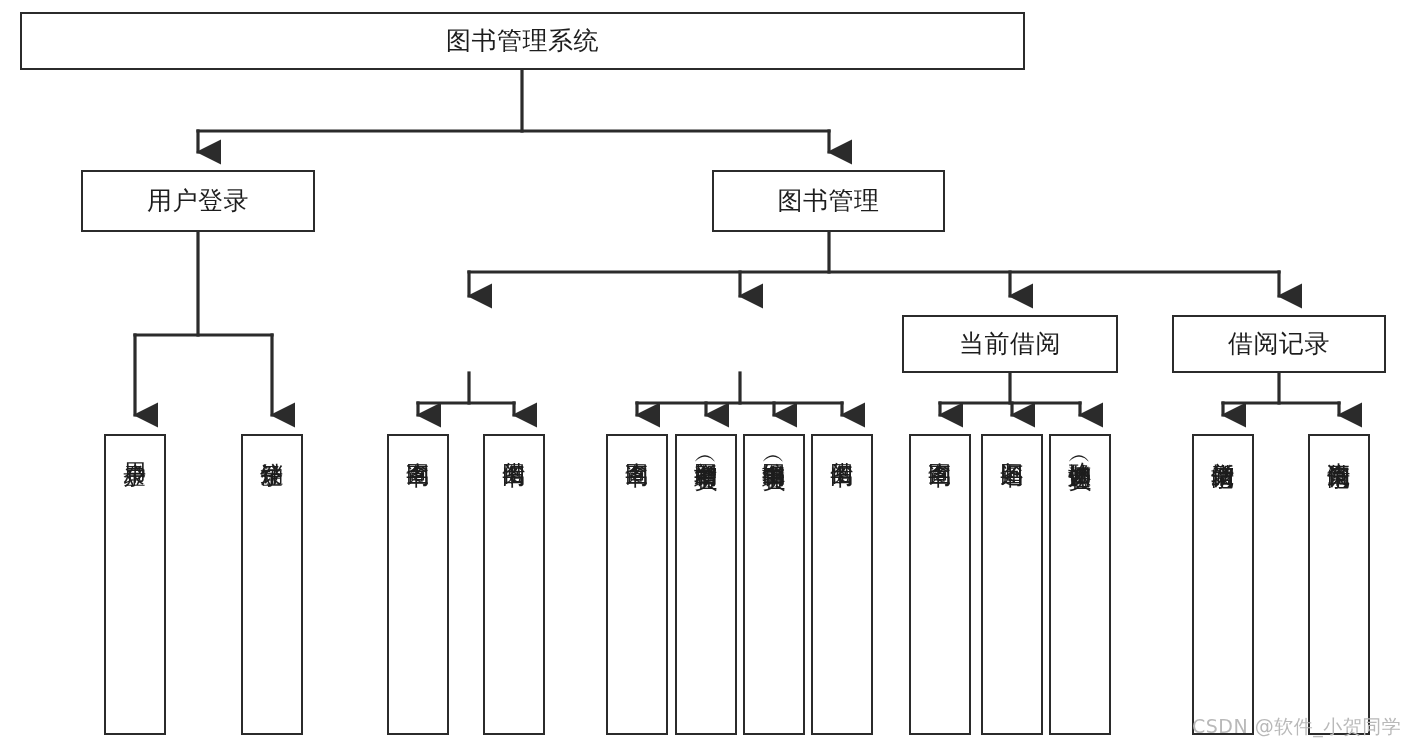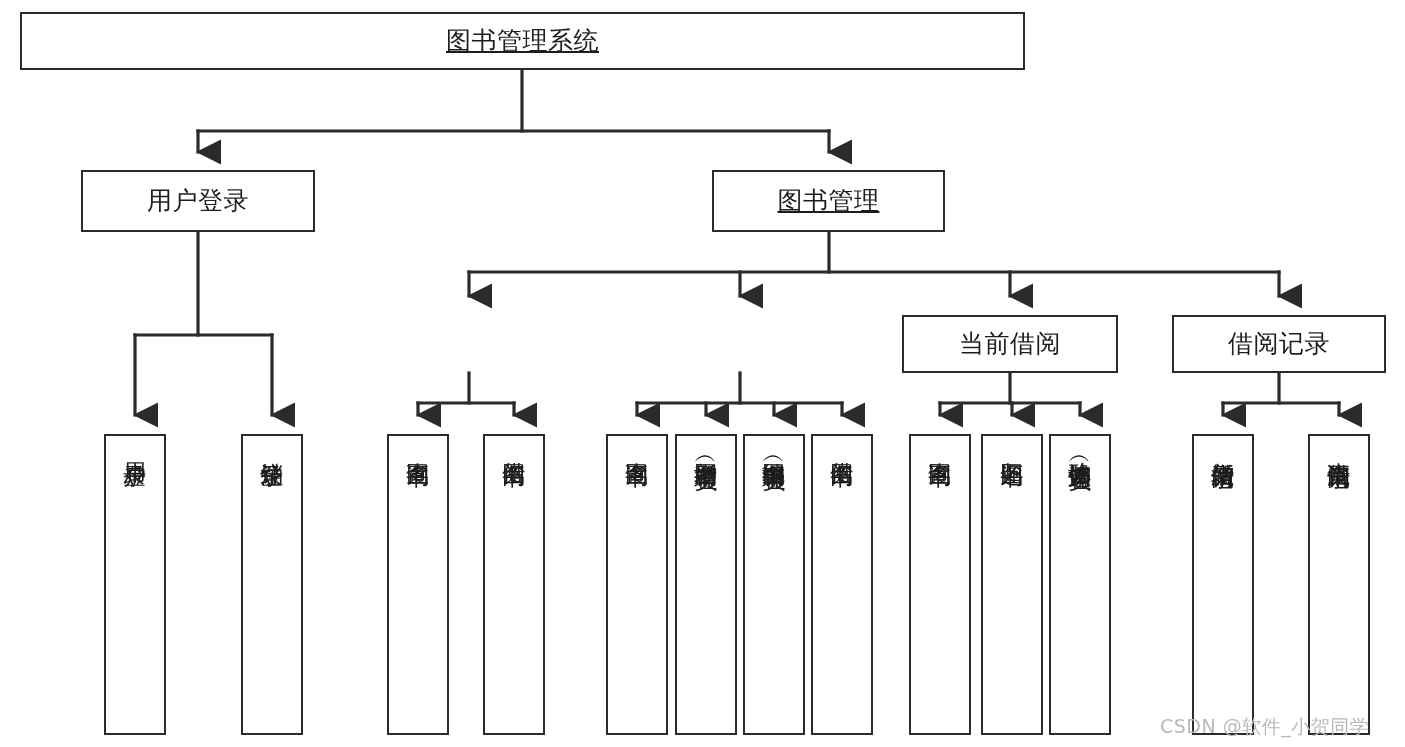--- a/index.html
+++ b/index.html
@@ -41,21 +41,20 @@
     text-align: center;
     line-height: 1.02;
     letter-spacing: 0.5px;
   }
   .node.horiz .lbl {
     writing-mode: horizontal-tb;
     font-size: 25px;
   }
   .node.root .lbl {
     font-size: 25px;
-    text-decoration: underline;
   }
   .node.vert {
     align-items: flex-start;
     justify-content: center;
     padding-top: 8px;
   }
   .node.vert .lbl {
     writing-mode: vertical-rl;
     text-orientation: upright;
     font-size: 23px;
@@ -142,21 +141,21 @@
     </g>
   </svg>
 
   <div class="node horiz root" style="left:20px; top:12px; width:1005px; height:58px;">
     <span class="lbl">图书管理系统</span>
   </div>
 
   <div class="node horiz" style="left:81px; top:170px; width:234px; height:62px;">
     <span class="lbl">用户登录</span>
   </div>
-  <div class="node horiz" style="left:712px; top:170px; width:233px; height:62px;text-decoration:underline;">
+  <div class="node horiz" style="left:712px; top:170px; width:233px; height:62px;">
     <span class="lbl">图书管理</span>
   </div>
 
   <div class="node horiz" style="left:1172px; top:315px; width:214px; height:58px;">
     <span class="lbl">借阅记录</span>
   </div>
   <div class="node horiz" style="left:902px; top:315px; width:216px; height:58px;">
     <span class="lbl">当前借阅</span>
   </div>
 
@@ -193,15 +192,15 @@
   <div class="node vert" style="left:1049px; top:434px; width:62px; height:301px;">
     <span class="lbl">确认归还（管理员）</span>
   </div>
   <div class="node vert" style="left:1192px; top:434px; width:62px; height:301px;">
     <span class="lbl">新增借阅记录</span>
   </div>
   <div class="node vert" style="left:1308px; top:434px; width:62px; height:301px;">
     <span class="lbl">查询借阅记录</span>
   </div>
 
-  <div class="watermark" style="left:1160px; top:714px;">CSDN @软件_小贺同学</div>
+  <div class="watermark" style="left:1192px; top:714px;">CSDN @软件_小贺同学</div>
 
 </div>
 
 </body></html>

